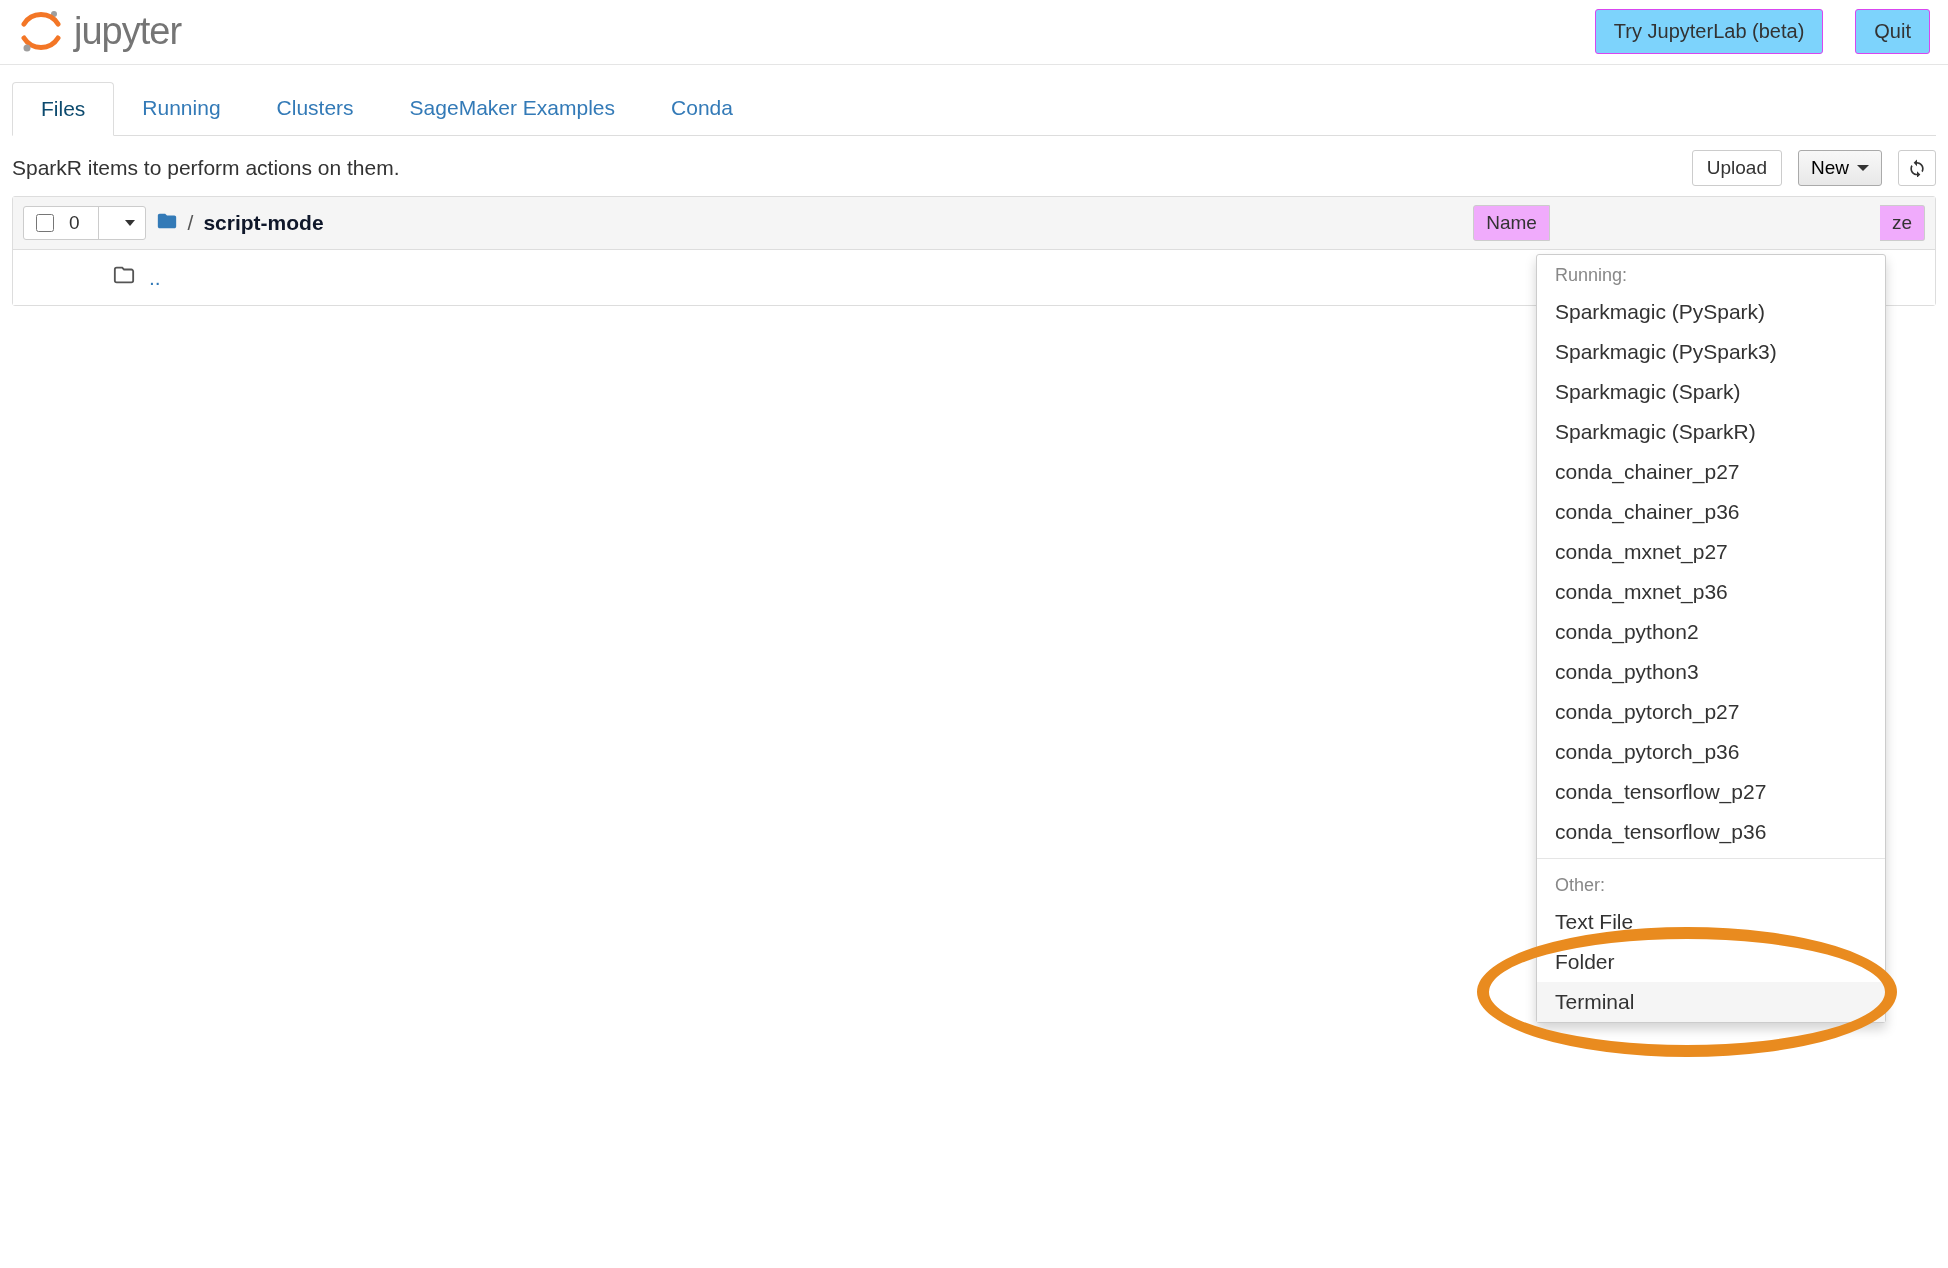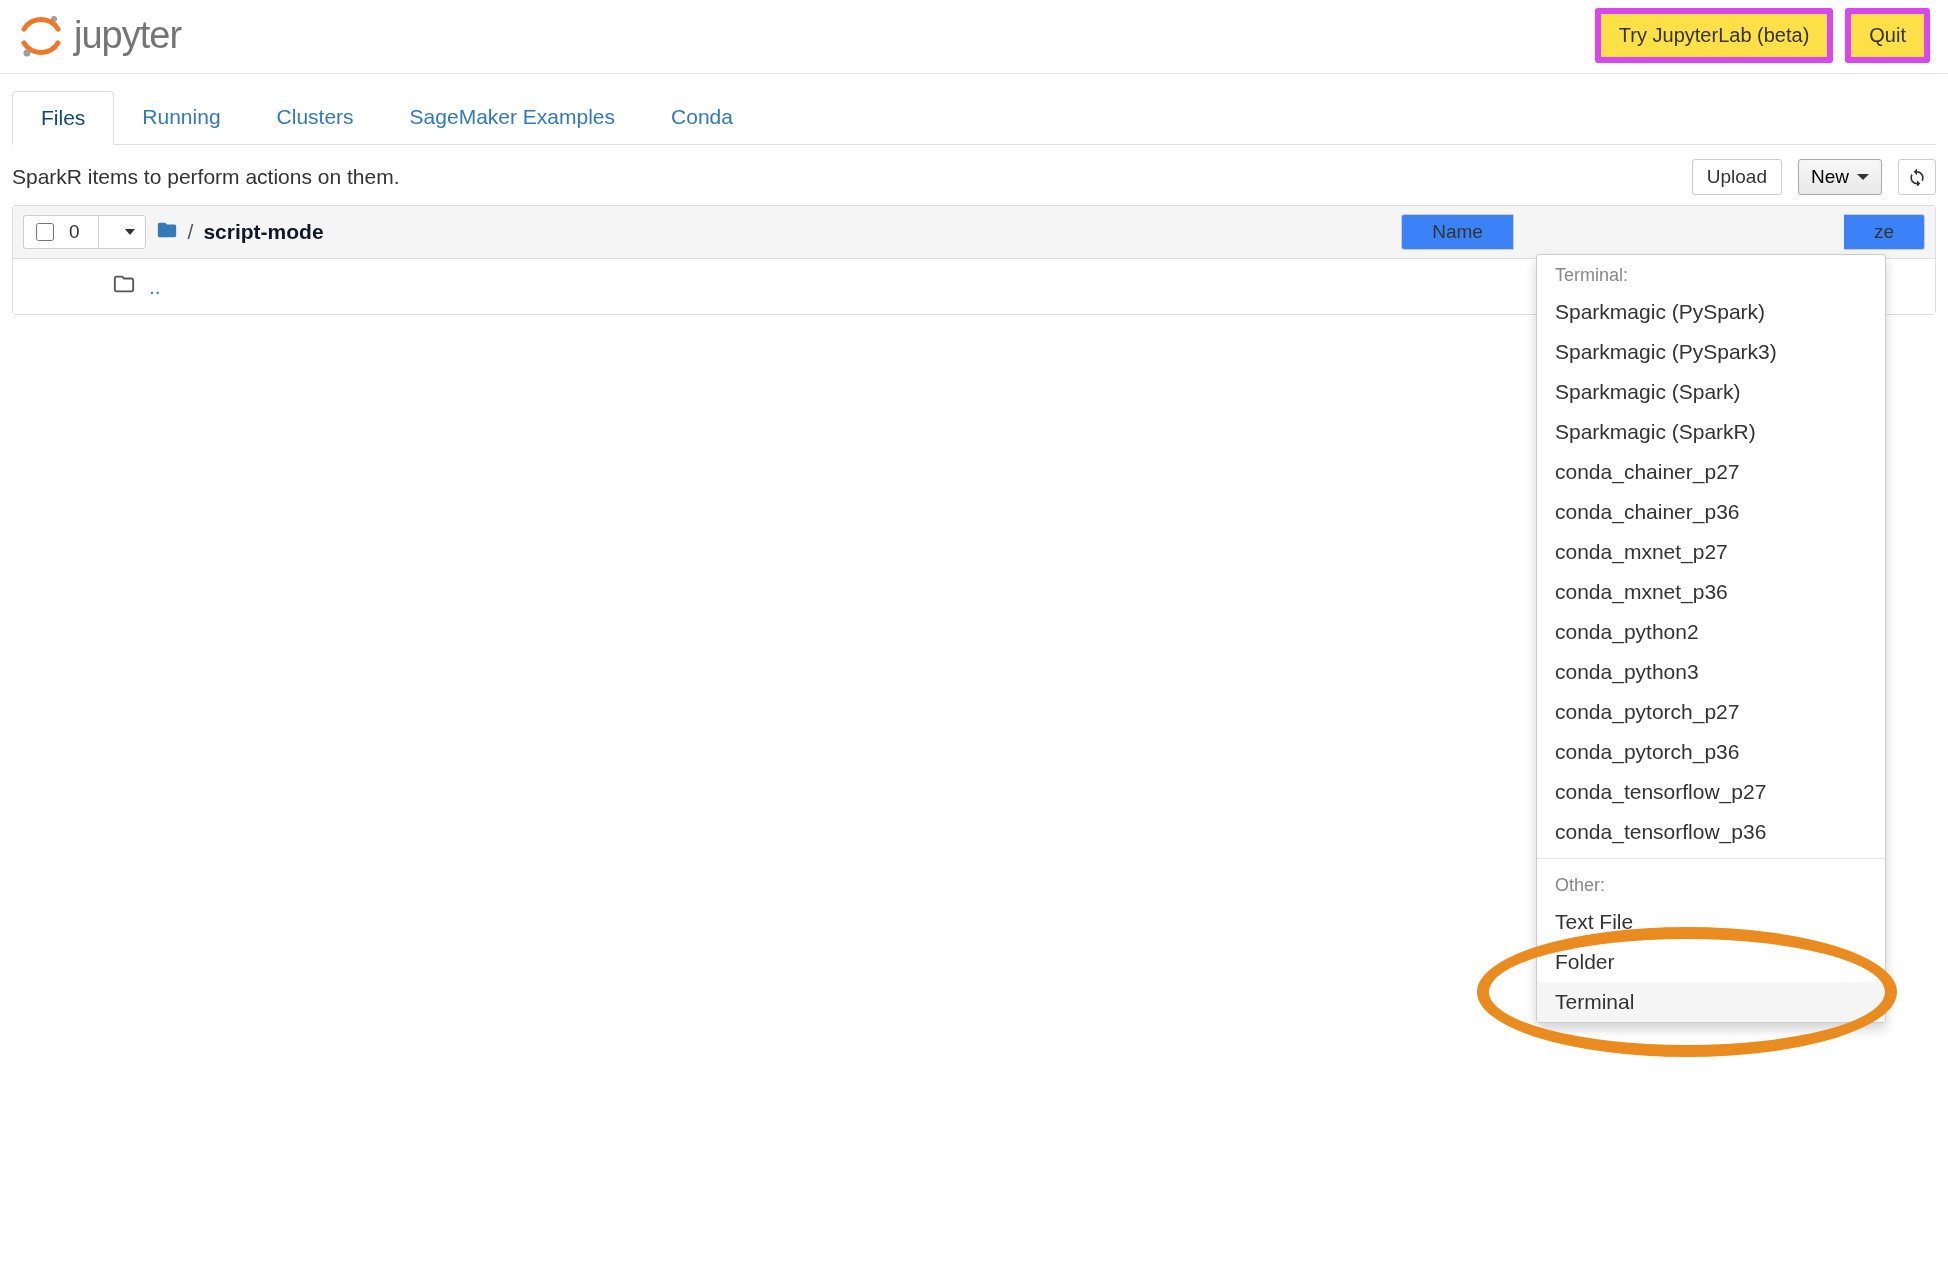--- a/index.html
+++ b/index.html
@@ -10,22 +10,22 @@
   .header {
     display: flex; align-items: center; justify-content: space-between;
     padding: 8px 18px 10px 18px;
     border-bottom: 1px solid #e5e5e5;
   }
   .logo { display: flex; align-items: center; gap: 10px; }
   .logo-mark { width: 46px; height: 46px; position: relative; }
   .logo-text { font-size: 38px; color: #757575; letter-spacing: -1px; }
   .header-buttons { display: flex; gap: 12px; }
   .btn {
-    background: #fde047; border: 6px solid #d946ef; color: #333;
-    font-size: 20px; padding: 10px 18px; border-radius: 3px; cursor: pointer;
+    background: #7dd3fc; border: 1px solid #d946ef; color: #333;
+    font-size: 20px; padding: 10px 18px; border-radius: 3px; cursor: pointer; margin-left: 20px;
   }
 
   
   .tabs-wrap { padding: 16px 12px 0 12px; }
   .tabs {
     display: flex; gap: 0; border-bottom: 1px solid #ddd;
     font-size: 21px;
   }
   .tab {
     padding: 14px 28px; cursor: pointer; color: #337ab7; position: relative; top: 1px;
@@ -76,22 +76,22 @@
   .sel-box input[type=checkbox] { width: 18px; height: 18px; }
   .sel-count { font-size: 19px; color: #333; padding: 0 4px; }
   .sel-caret { width: 0; height: 0; border-left:5px solid transparent; border-right:5px solid transparent; border-top:6px solid #333; margin-left: 12px; margin-right:2px;}
   .sel-box .divider { width:1px; align-self: stretch; background:#ccc; margin: -4px 6px; }
   .crumb { display: flex; align-items: center; gap: 10px; font-size: 21px; }
   .folder-icon { color: #337ab7; }
   .crumb-sep { color: #555; }
   .crumb-link { color: #0f172a; font-weight: 600; cursor: pointer; }
   .flex-spacer { flex: 1; }
   .col-btn {
-    background: #3b82f6; border: 1px solid #ccc; border-radius: 3px;
-    font-size: 19px; padding: 6px 30px; color: #333;
+    background: #f0abfc; border: 1px solid #ccc; border-radius: 3px;
+    font-size: 19px; padding: 6px 12px; color: #333;
   }
   .col-btn.cut { border-radius: 3px 0 0 3px; }
   .col-btn.tail { border-left: none; border-radius: 0 3px 3px 0; }
 
   .listing-row {
     background: #fff; padding: 14px 10px 14px 100px; font-size: 21px;
   }
   .updir-icon { margin-right: 14px; color: #555; }
   .updir-link { color: #337ab7; cursor: pointer; }
 
@@ -202,21 +202,21 @@
     <span class="updir-icon">
       <svg width="22" height="22" viewBox="0 0 24 24">
           <path fill="none" stroke="#555" stroke-width="2" d="M10 4H4c-1.1 0-2 .9-2 2v12c0 1.1.9 2 2 2h16c1.1 0 2-.9 2-2V8c0-1.1-.9-2-2-2h-8l-2-2z"></path>
         </svg>
     </span>
     <span class="updir-link">..</span>
   </div>
 </div>
 
 <div class="dropdown">
-  <div class="section-label">Terminal:</div>
+  <div class="section-label">Running:</div>
   <div class="item">Sparkmagic (PySpark)</div>
   <div class="item">Sparkmagic (PySpark3)</div>
   <div class="item">Sparkmagic (Spark)</div>
   <div class="item">Sparkmagic (SparkR)</div>
   <div class="item">conda_chainer_p27</div>
   <div class="item">conda_chainer_p36</div>
   <div class="item">conda_mxnet_p27</div>
   <div class="item">conda_mxnet_p36</div>
   <div class="item">conda_python2</div>
   <div class="item">conda_python3</div>

